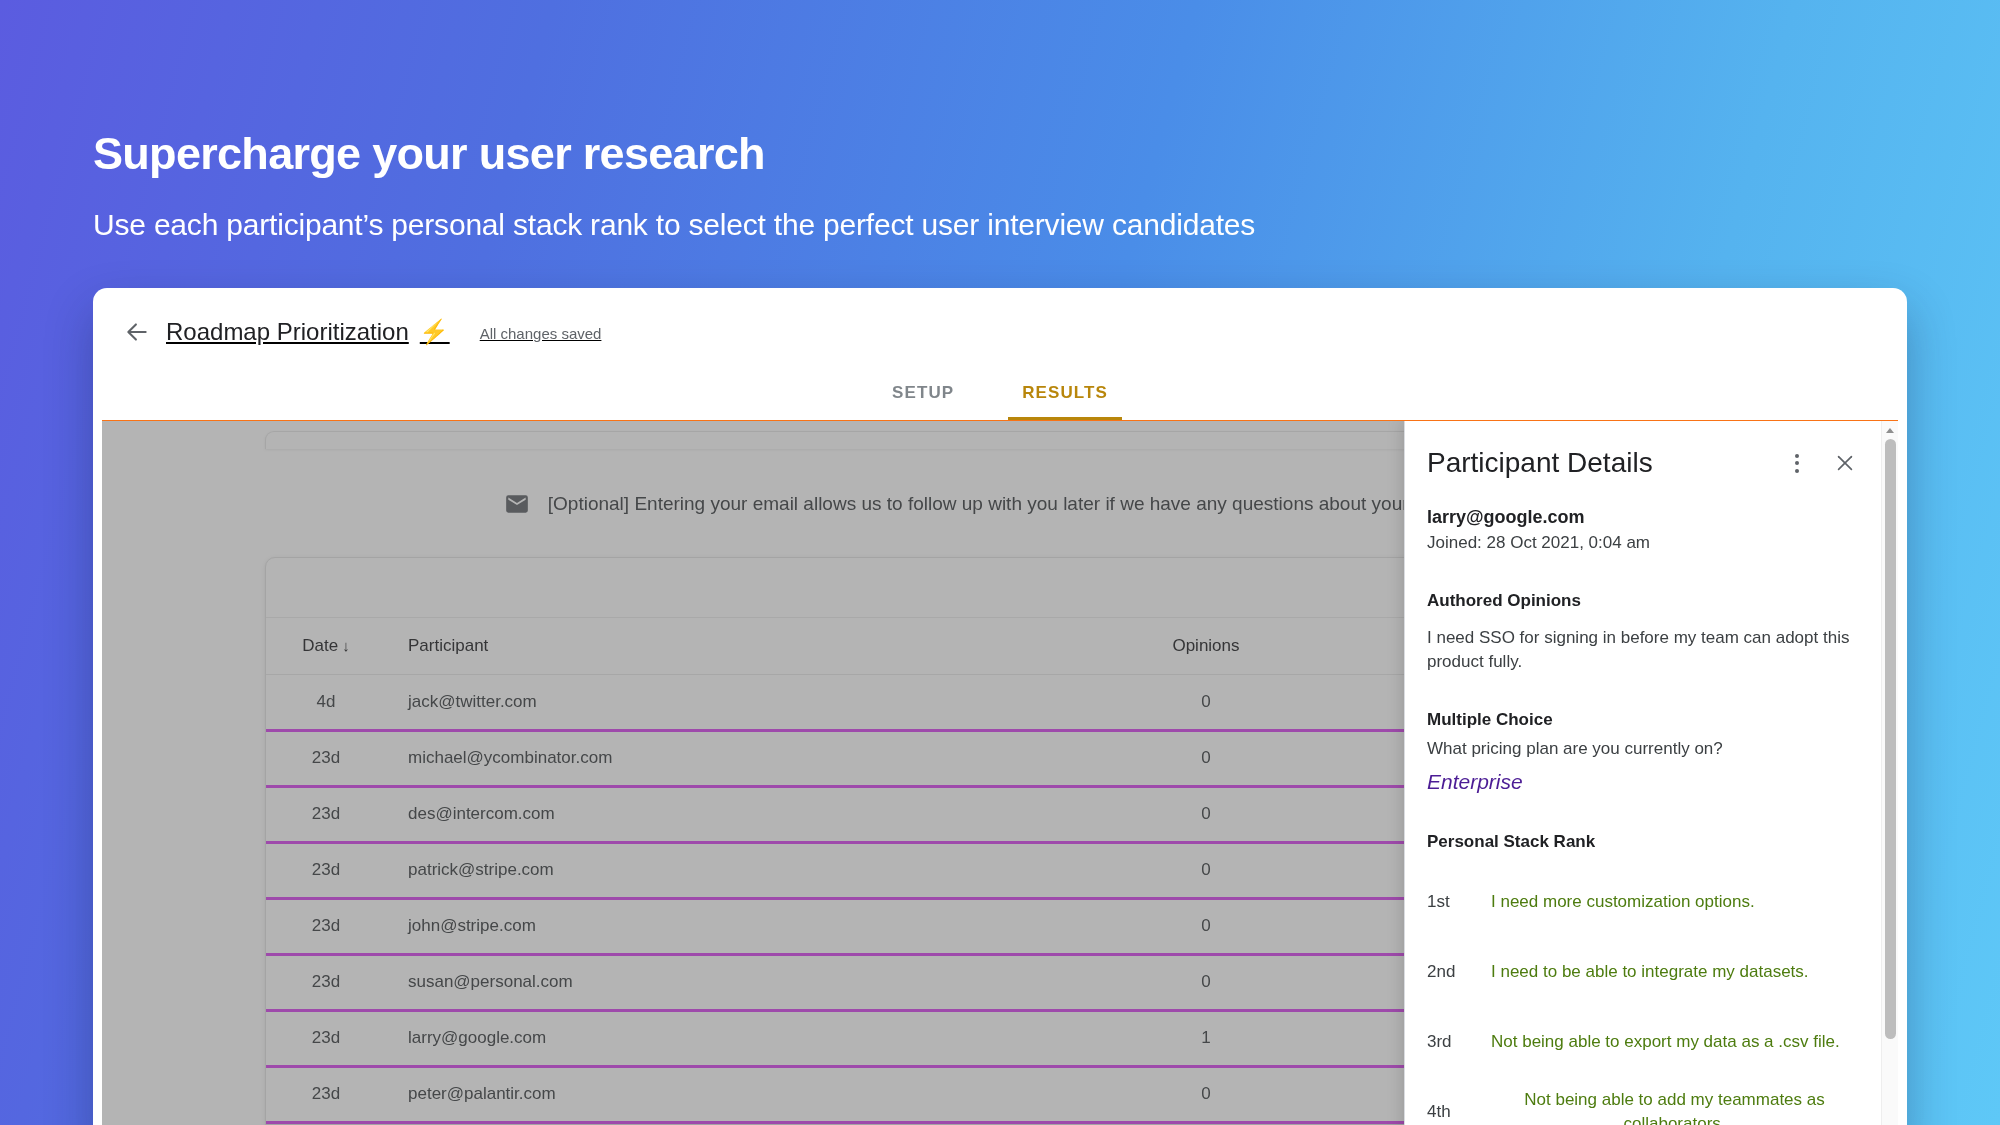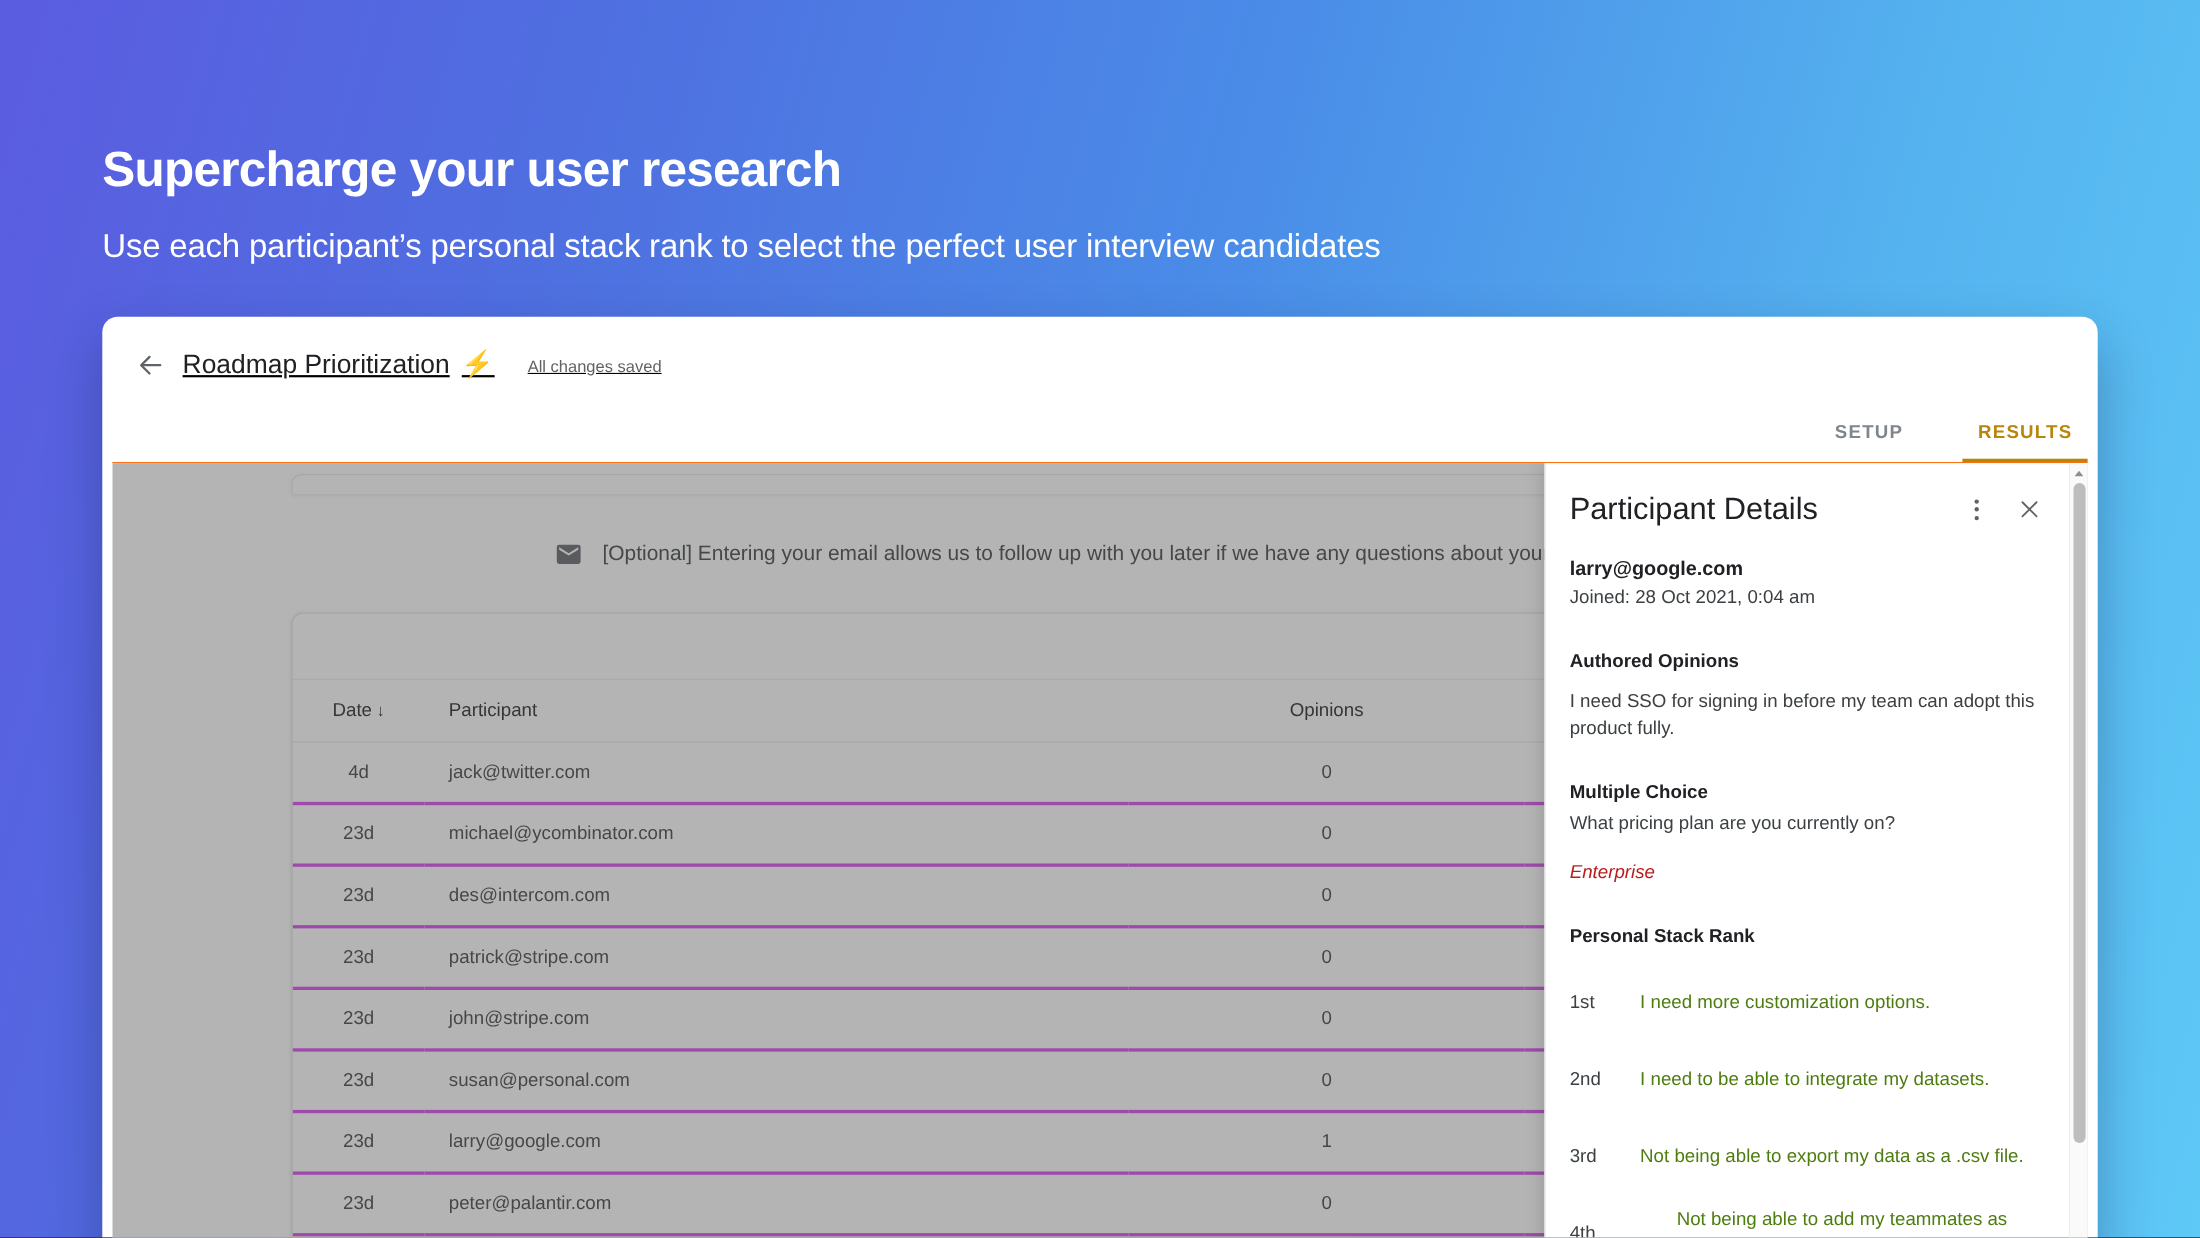--- a/index.html
+++ b/index.html
@@ -70,21 +70,21 @@
   .doc-title {
     font-size:24px; color:#202124; font-weight:400; white-space:nowrap;
   }
   .bolt { font-size:24px; margin-left:11px; line-height:1; }
   .saved-text {
     margin-left:30px; font-size:15px; color:#5f6368; white-space:nowrap;
     padding-top:3px;
   }
   .tabs {
     position:absolute; left:0; right:0; bottom:0;
-    display:flex; justify-content:flex-end; align-items:flex-end; gap:40px;
+    display:flex; justify-content:center; align-items:flex-end; gap:40px;
     height:54px;
   }
   .tab {
     font-size:17px; font-weight:bold; letter-spacing:1.1px;
     padding:0 14px 14px 14px;
     color:#80868b; border-bottom:3px solid transparent;
   }
   .tab.active { color:#b8860b; border-bottom-color:#b8860b; }
 
   
@@ -164,21 +164,21 @@
   .kebab { display:flex; flex-direction:column; gap:3.5px; align-items:center; }
   .kebab i { width:4px; height:4px; border-radius:50%; background:#5f6368; display:block; }
 
   .p-email { font-size:18px; font-weight:bold; color:#202124; line-height:1.35; }
   .p-joined { font-size:17px; color:#3c4043; line-height:1.35; margin-top:3px; }
 
   .sec { margin-top:36px; }
   .sec-title { font-size:17px; font-weight:bold; color:#202124; margin-bottom:15px; }
   .sec-title.tight { margin-bottom:7px; }
   .sec-body { font-size:17px; color:#3c4043; line-height:1.42; }
-  .sec-answer { font-size:17px; color:#b91c1c; font-style:italic; line-height:1.42; margin-top:19px; }
+  .sec-answer { font-size:21px; color:#4c1d95; font-style:italic; line-height:1.42; margin-top:5px; }
 
   .rank-list { margin-top:6px; }
   .rank-row { display:flex; align-items:center; min-height:70px; }
   .rank-pos {
     flex:0 0 64px; font-size:17px; color:#3c4043;
   }
   .rank-text { font-size:17px; color:#4d7c0f; line-height:1.42;text-align:center; }
 
   
   .scrollbar {

